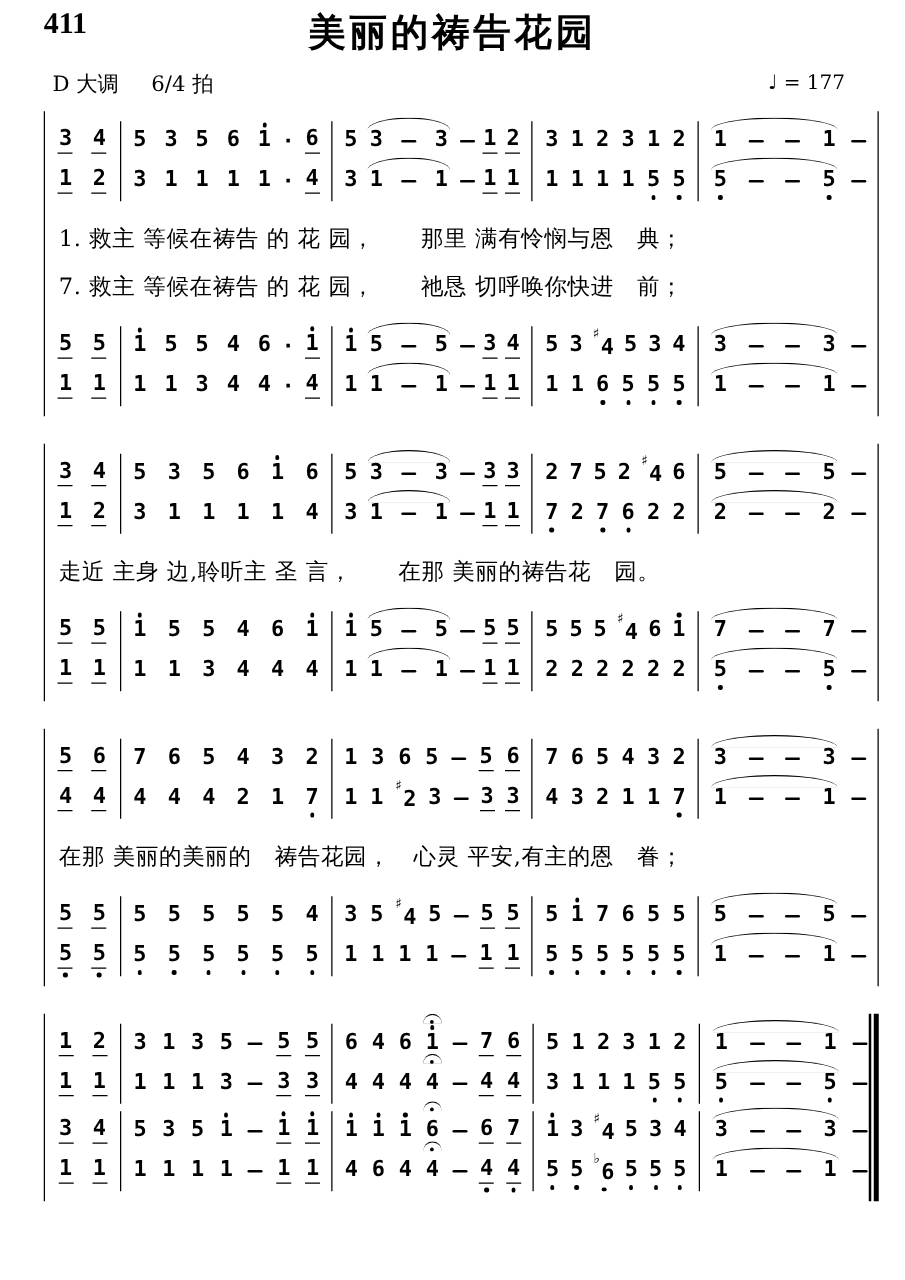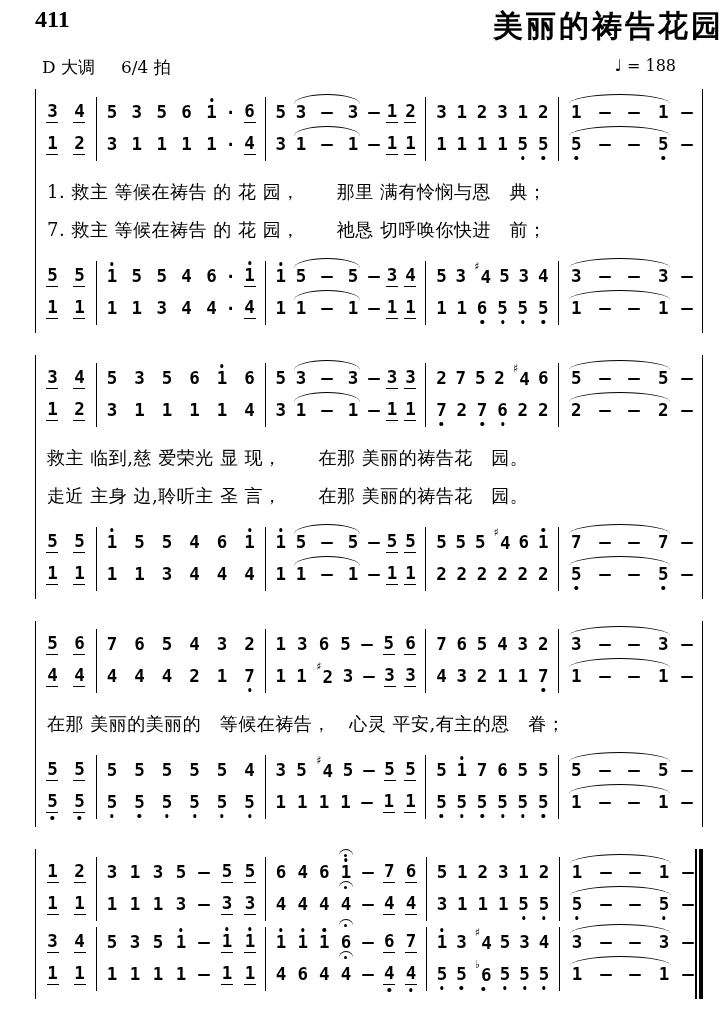--- a/index.html
+++ b/index.html
@@ -1,21 +1,21 @@
 <!DOCTYPE html>
 <html><head>
 <meta charset="utf-8">
 <style>
   html,body{margin:0;padding:0;background:#ffffff;}
   body{width:724px;height:1024px;overflow:hidden;color:#000;font-family:"DejaVu Sans",sans-serif;}
   
   header{position:relative;padding-top:6px;}
   .titlerow{position:relative;height:44px;}
   .num{position:absolute;left:35px;top:0;font-size:24px;font-weight:700;font-family:Liberation Serif, serif;}
-  .title{margin:0;text-align:right;font-size:30px;font-weight:700;letter-spacing:3px;font-family:"DejaVu Serif",serif;}
+  .title{margin:0;text-align:center;font-size:30px;font-weight:700;letter-spacing:3px;font-family:"DejaVu Serif",serif;}
   .metarow{display:flex;justify-content:space-between;margin:6px 48px 10px 42px;font-size:17px;font-family:"DejaVu Serif",serif;}
   .keysig .meter{margin-left:26px;}
   .tempo{font-size:16px;}
   
   #score{margin-left:35px;width:668px;}
   .gsystem{position:relative;border-left:1.6px solid #000;border-right:1.6px solid #000;padding:5px 0;margin-bottom:22px;}
   .gsystem.final{border-right:none;}
   .gsystem.final::before{content:"";position:absolute;top:0;bottom:0;right:6px;width:1.6px;background:#000;}
   .gsystem.final::after{content:"";position:absolute;top:0;bottom:0;right:0;width:4.5px;background:#000;}
   .pair{display:flex;padding:3px 0;}
@@ -57,21 +57,21 @@
 </head>
 <body>
 
 <header>
   <div class="titlerow">
     <span class="num">411</span>
     <h1 class="title">美丽的祷告花园</h1>
   </div>
   <div class="metarow">
     <span class="keysig"><span>D 大调</span><span class="meter">6/4 拍</span></span>
-    <span class="tempo">♩ = 188</span>
+    <span class="tempo">♩ = 177</span>
   </div>
 </header>
 
 <main id="score">
     <section class="gsystem">
       <div class="pair">
         <div class="mcol pickup">
           <div class="vrow up">
             <span class="note u">3</span>
             <span class="note u">4</span>
@@ -350,21 +350,20 @@
               <span class="note">2</span>
               <span class="dash"></span>
               <span class="dash"></span>
               <span class="note">2</span>
             </span>
             <span class="dash"></span>
           </div>
         </div>
       </div>
       <div class="lyrics">
-        <p>救主 临到,慈 爱荣光 显 现，　　在那 美丽的祷告花　园。</p>
         <p>走近 主身 边,聆听主 圣 言，　　在那 美丽的祷告花　园。</p>
       </div>
       <div class="pair">
         <div class="mcol pickup">
           <div class="vrow up">
             <span class="note u">5</span>
             <span class="note u">5</span>
           </div>
           <div class="vrow lo">
             <span class="note u">1</span>
@@ -536,21 +535,21 @@
               <span class="note">1</span>
               <span class="dash"></span>
               <span class="dash"></span>
               <span class="note">1</span>
             </span>
             <span class="dash"></span>
           </div>
         </div>
       </div>
       <div class="lyrics">
-        <p>在那 美丽的美丽的　等候在祷告，　心灵 平安,有主的恩　眷；</p>
+        <p>在那 美丽的美丽的　祷告花园，　心灵 平安,有主的恩　眷；</p>
       </div>
       <div class="pair">
         <div class="mcol pickup">
           <div class="vrow up">
             <span class="note u">5</span>
             <span class="note u">5</span>
           </div>
           <div class="vrow lo">
             <span class="note u ld">5</span>
             <span class="note u ld">5</span>

